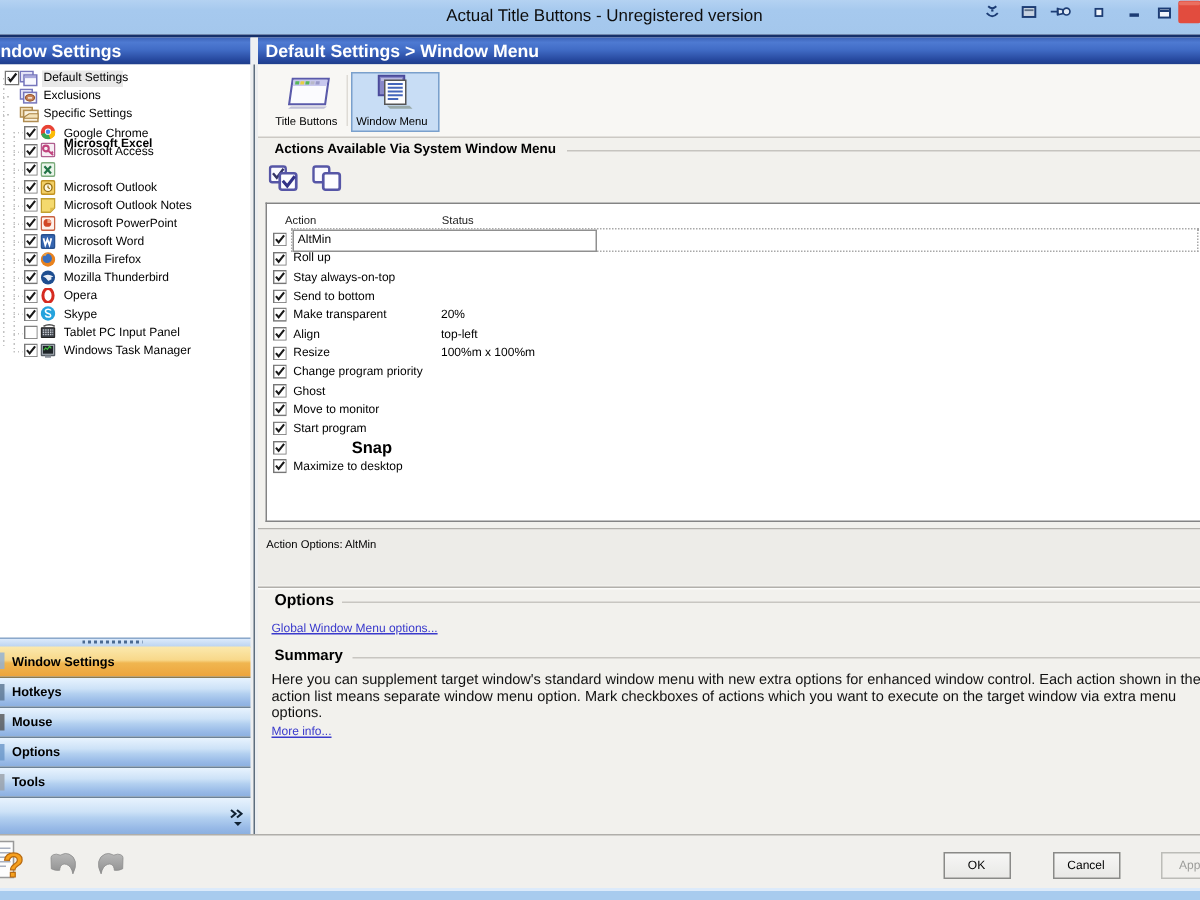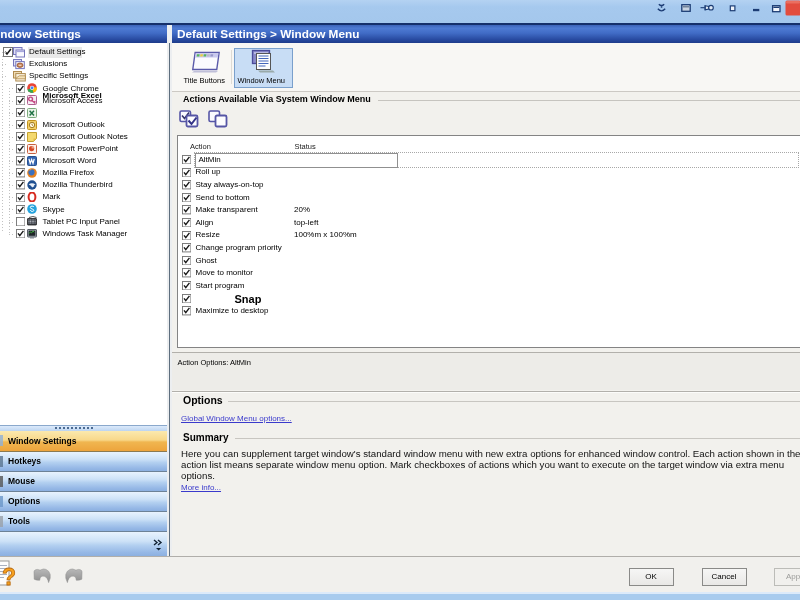--- a/index.html
+++ b/index.html
@@ -2,20 +2,21 @@
 <html><head><meta charset="utf-8">
 <style>
 html,body{margin:0;padding:0;}
 #scr{position:relative;width:800px;height:600px;overflow:hidden;
   font-family:"Liberation Sans",sans-serif;background:#f2f1ee;}
 .ab{position:absolute;}
 .tx{position:absolute;white-space:nowrap;}
 </style></head><body>
 <div id="scr">
 <div class="ab" style="left:0;top:0;width:800px;height:23px;background:linear-gradient(180deg,#b4d2f2,#a6c9ee 30%,#a4c7ec);"></div>
+<div class="tx" style="left:297.5px;top:5px;font-size:11.3px;color:#0d0d0d;font-weight:normal;">Actual Title Buttons - Unregistered version</div>
 <svg class="ab" style="left:648px;top:0px" width="152" height="23" viewBox="0 0 152 23">
 
 <g stroke="#1c3c74" stroke-width="1.3" fill="none">
 <path d="M10.8 4.2 q2.7 2.6 5.4 0"></path>
 <path d="M9.8 8.8 q3.7 4 7.4 0"></path>
 </g>
 <rect x="12.8" y="6.2" width="1.5" height="1.5" fill="#1c3c74"></rect>
 
 <rect x="33.8" y="4.7" width="8.4" height="6.6" fill="#c7d3e2" stroke="#1c3c74" stroke-width="1.3"></rect>
 <rect x="35" y="6.2" width="6" height="1.2" fill="#5c6f88"></rect>
@@ -173,21 +174,21 @@
     </svg>
 <div class="tx" style="left:42.5px;top:180.35px;font-size:8px;color:#000;font-weight:normal;">Mozilla Thunderbird</div>
 <div class="ab" style="left:8.5px;top:197.2px;width:6px;height:1px;background-image:repeating-linear-gradient(90deg,#c2c2c2 0 1px,transparent 1px 3px);"></div>
 <svg class="ab" style="left:15.5px;top:192.55px" width="9.4" height="9.4" viewBox="0 0 10 10">
       <rect x="0.5" y="0.5" width="9" height="9" fill="#fff" stroke="#767676" stroke-width="1"></rect>
       <path d="M2.1 4.7 L4 7 L7.9 2" stroke="#1a1a1a" stroke-width="1.5" fill="none"></path>
     </svg>
 <svg class="ab" style="left:27px;top:192.25px" width="10" height="10" viewBox="0 0 10 10">
       <ellipse cx="5" cy="5" rx="3.4" ry="4.6" fill="none" stroke="#d62b20" stroke-width="2"></ellipse>
     </svg>
-<div class="tx" style="left:42.5px;top:192.45px;font-size:8px;color:#000;font-weight:normal;">Mark</div>
+<div class="tx" style="left:42.5px;top:192.45px;font-size:8px;color:#000;font-weight:normal;">Opera</div>
 <div class="ab" style="left:8.5px;top:209.3px;width:6px;height:1px;background-image:repeating-linear-gradient(90deg,#c2c2c2 0 1px,transparent 1px 3px);"></div>
 <svg class="ab" style="left:15.5px;top:204.65px" width="9.4" height="9.4" viewBox="0 0 10 10">
       <rect x="0.5" y="0.5" width="9" height="9" fill="#fff" stroke="#767676" stroke-width="1"></rect>
       <path d="M2.1 4.7 L4 7 L7.9 2" stroke="#1a1a1a" stroke-width="1.5" fill="none"></path>
     </svg>
 <svg class="ab" style="left:27px;top:204.35px" width="10" height="10" viewBox="0 0 10 10">
       <circle cx="5" cy="5" r="4.8" fill="#25a3dd"></circle>
       <path d="M3.2 6.2 q0.6 1.2 2 1.2 q1.6 0 1.6 -1.1 q0 -0.9 -1.6 -1.3 q-1.9 -0.4 -1.9 -1.6 q0 -1.3 1.8 -1.3 q1.4 0 1.9 0.9" stroke="#fff" stroke-width="1" fill="none"></path>
     </svg>
 <div class="tx" style="left:42.5px;top:204.54999999999998px;font-size:8px;color:#000;font-weight:normal;">Skype</div>

